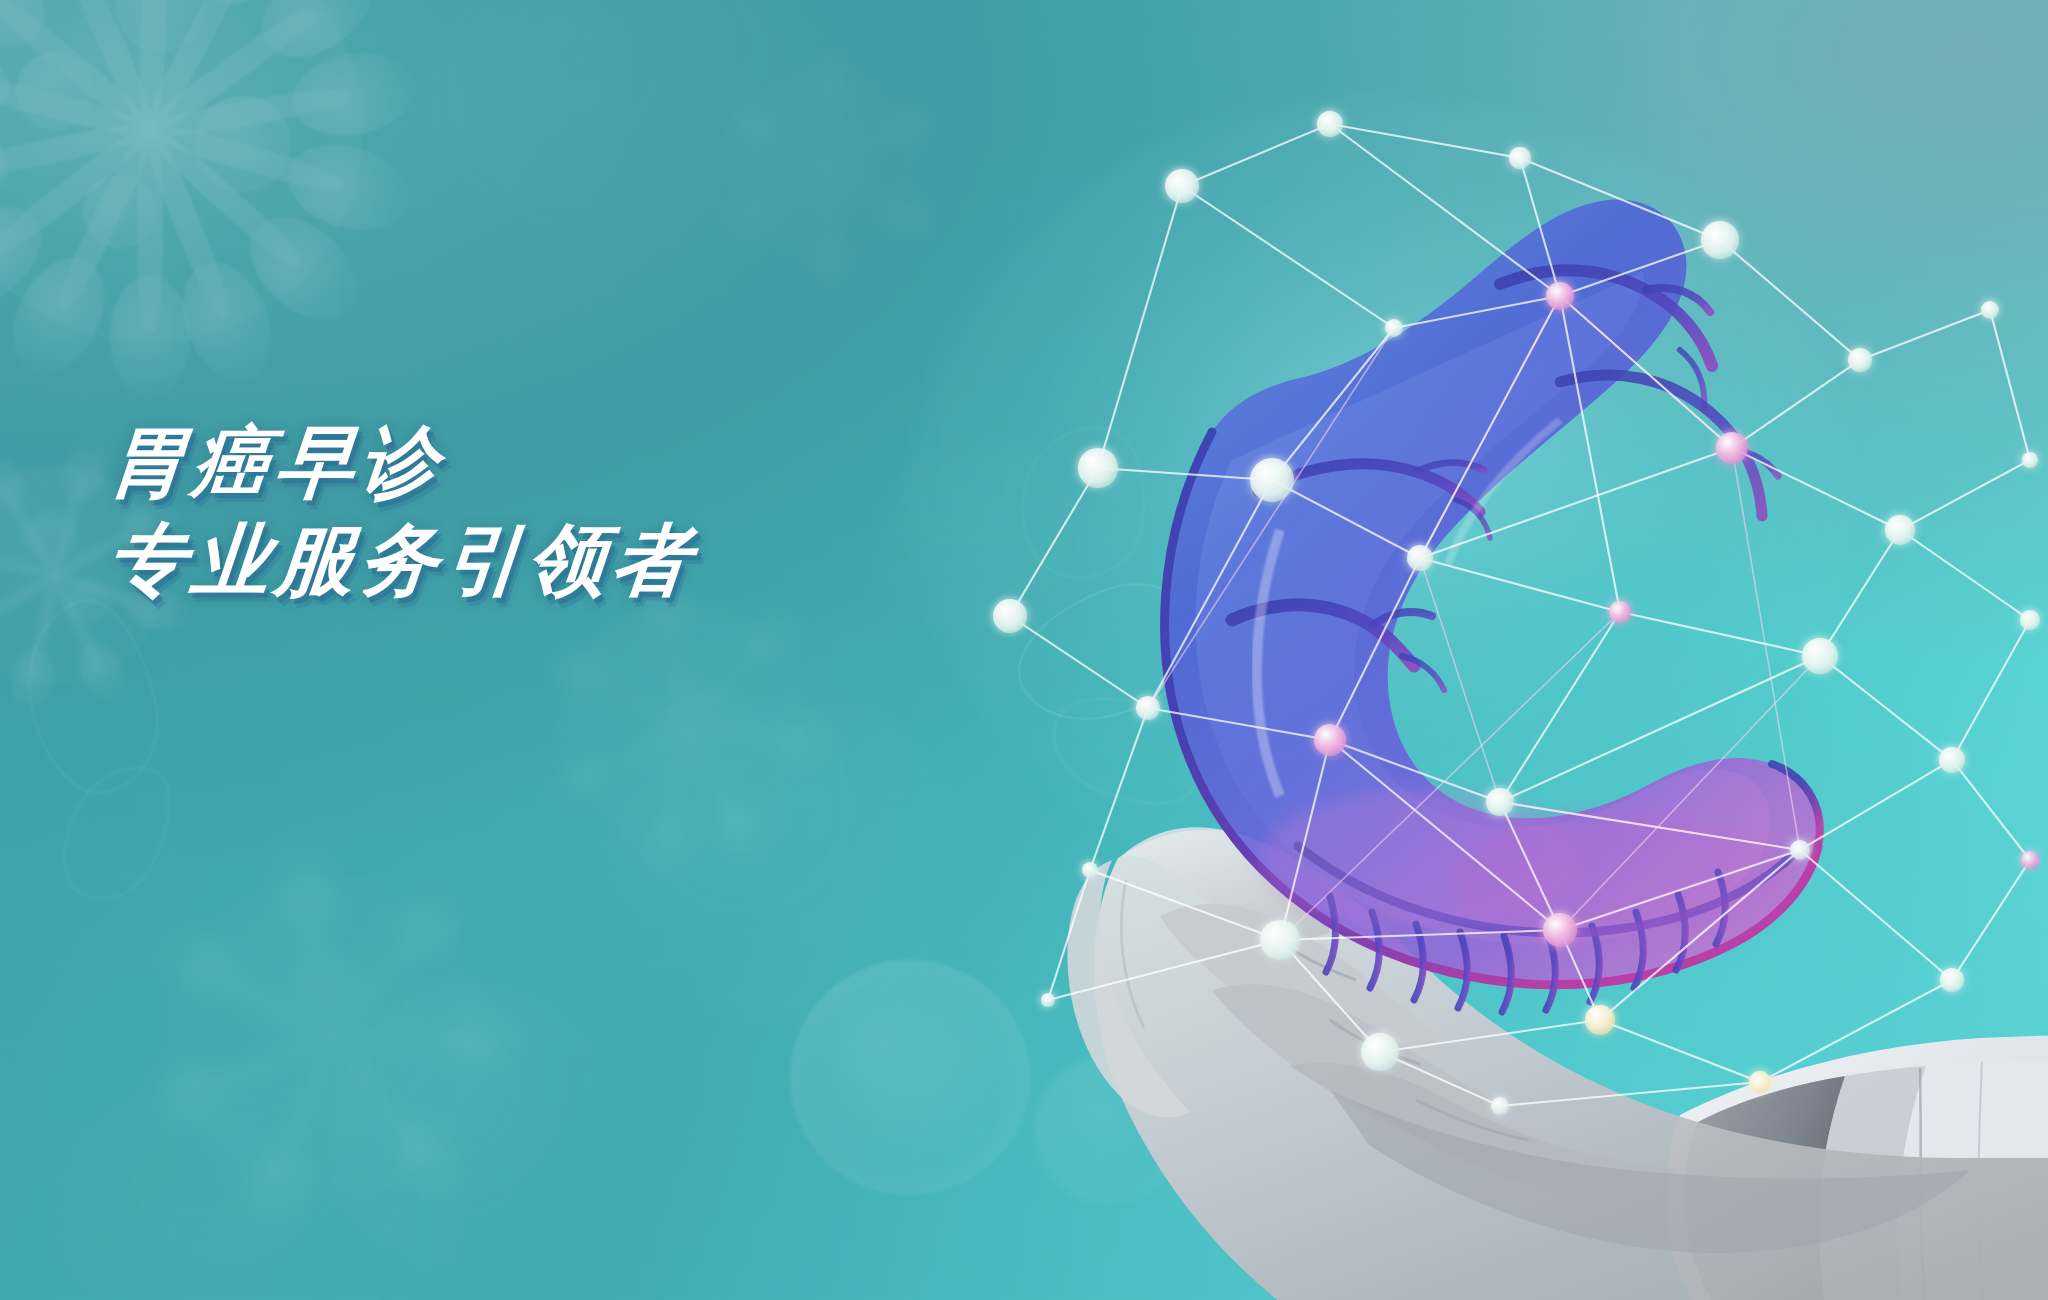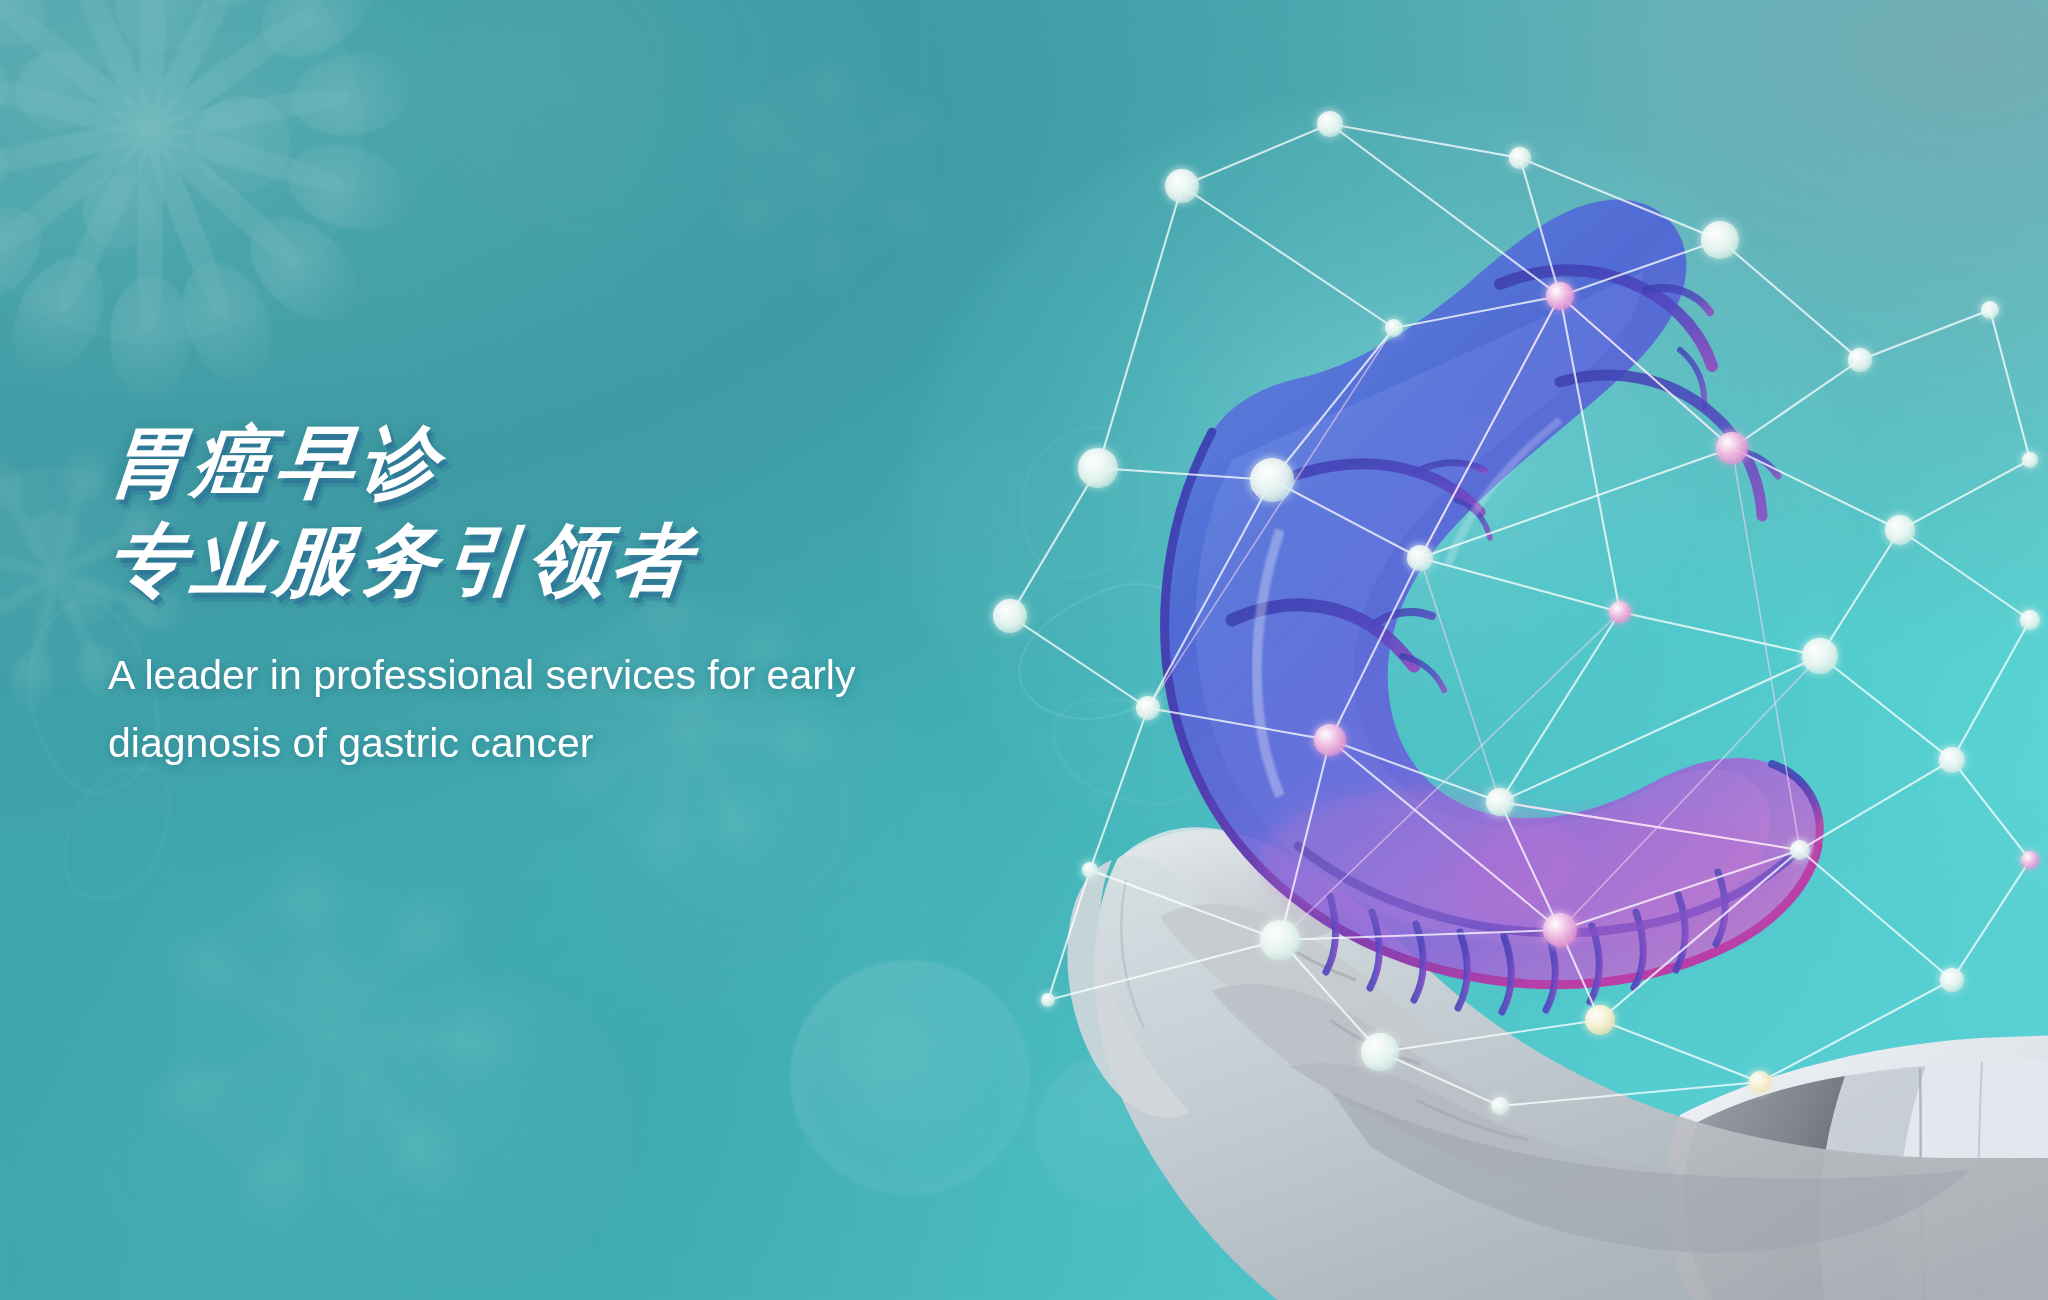--- a/index.html
+++ b/index.html
@@ -493,19 +493,15 @@
           <circle cx="1130" cy="250" r="9" fill="url(#gNodeW)"></circle>
           <circle cx="1170" cy="400" r="8" fill="url(#gNodeW)"></circle>
         </g>
       </g>
     </svg>
   </div>
 
   <div id="copy">
     <div class="zh-line" id="zh1">胃癌早诊</div>
     <div class="zh-line" id="zh2">专业服务引领者</div>
-    <div id="en">
-      <div>A leader in professional services for early</div>
-      <div>diagnosis of gastric cancer</div>
-    </div>
   </div>
 
 </div>
 
 </body></html>

